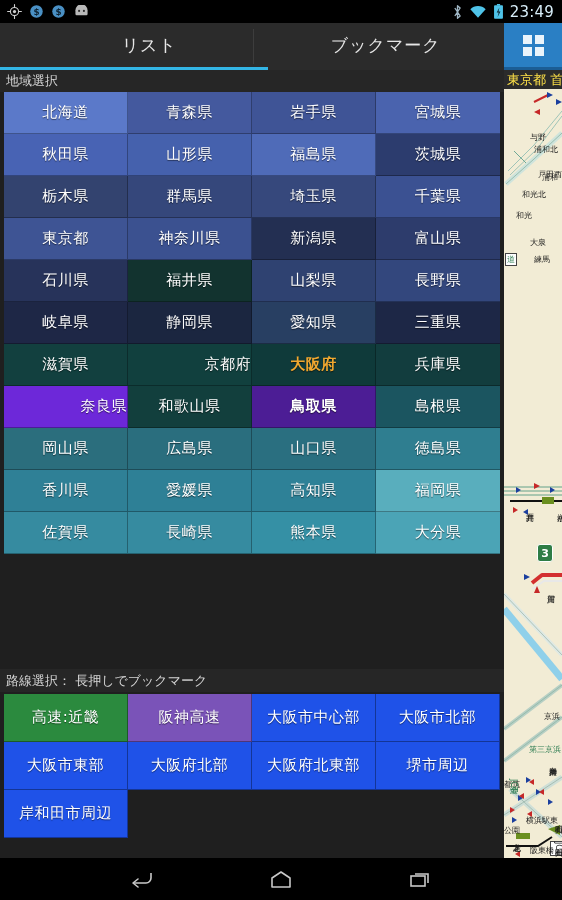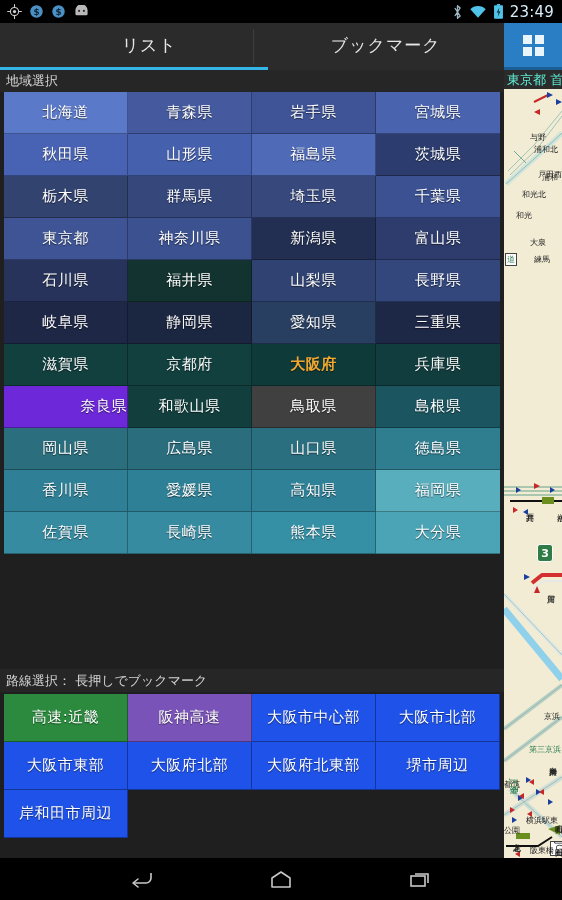--- a/index.html
+++ b/index.html
@@ -77,21 +77,21 @@
     border-right:1px solid rgba(0,0,0,0.35);
     border-bottom:1px solid rgba(0,0,0,0.35);
     text-shadow:0 1px 1px rgba(0,0,0,0.5);
   }
   .route-cell.empty { background:#1f1f1f !important; border:none; }
 
   
   .mappane { position:absolute; left:504px; top:70px; width:58px; height:788px; background:#2b2b2b; overflow:hidden; }
   .map-title {
     height:19px; line-height:19px; padding-left:3px;
-    color:#5eead4; font-size:13px; background:#2b2b2b; white-space:nowrap; overflow:hidden;
+    color:#fde047; font-size:13px; background:#2b2b2b; white-space:nowrap; overflow:hidden;
   }
   .map-canvas { position:relative; width:58px; height:769px; background:#f2ecd5; overflow:hidden; }
   .map-canvas svg { position:absolute; left:0; top:0; }
   .map-lbl { position:absolute; font-size:8px; color:#1a1a1a; white-space:nowrap; }
   .map-lbl.v { writing-mode:vertical-rl; }
   .map-lbl.grn { color:#2e7d52; }
   .map-lbl.box { background:#fff; border:1px solid #444; padding:0 1px; }
   .rt-shield {
     position:absolute; width:16px; height:18px; background:#2f7d46;
     border:1px solid #fff; border-radius:3px; color:#fff; font-size:11px;
@@ -240,36 +240,36 @@
           </div>
           <div class="pref-cell" style="background: rgb(40, 63, 98);">
             <span>愛知県</span>
           </div>
           <div class="pref-cell" style="background: rgb(29, 39, 70);">
             <span>三重県</span>
           </div>
           <div class="pref-cell" style="background: rgb(18, 64, 63);">
             <span>滋賀県</span>
           </div>
-          <div class="pref-cell" style="background: rgb(17, 64, 62);">
+          <div class="pref-cell" style="background: rgb(17, 64, 62); justify-content: flex-end;">
             <span>京都府</span>
           </div>
           <div class="pref-cell sel" style="background: rgb(15, 58, 58);">
             <span>大阪府</span>
           </div>
           <div class="pref-cell" style="background: rgb(18, 61, 62);">
             <span>兵庫県</span>
           </div>
           <div class="pref-cell" style="background: #6d28d9; justify-content: flex-end;">
             <span>奈良県</span>
           </div>
           <div class="pref-cell" style="background: rgb(18, 63, 61);">
             <span>和歌山県</span>
           </div>
-          <div class="pref-cell" style="background: #404040;">
+          <div class="pref-cell" style="background: #4c1d95; font-weight: bold;">
             <span>鳥取県</span>
           </div>
           <div class="pref-cell" style="background: rgb(27, 85, 96);">
             <span>島根県</span>
           </div>
           <div class="pref-cell" style="background: rgb(43, 110, 125);">
             <span>岡山県</span>
           </div>
           <div class="pref-cell" style="background: rgb(42, 110, 126);">
             <span>広島県</span>

